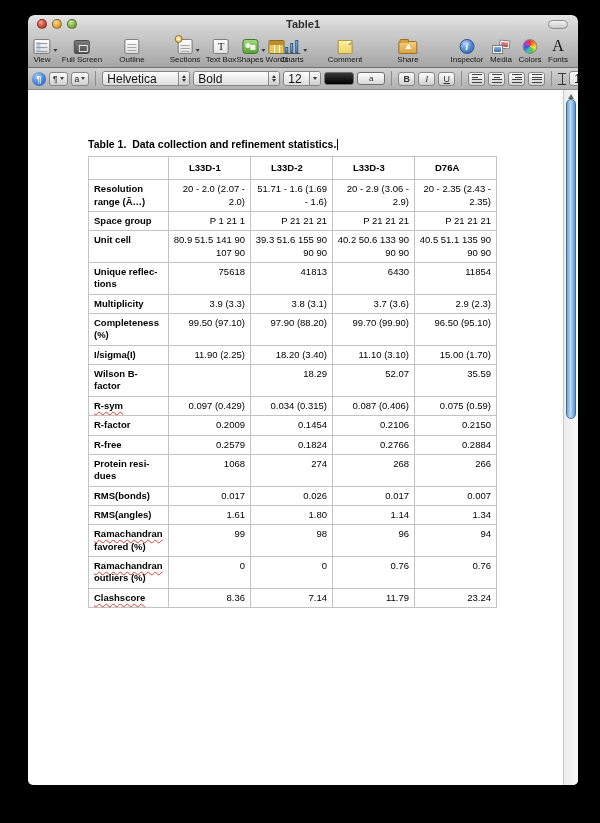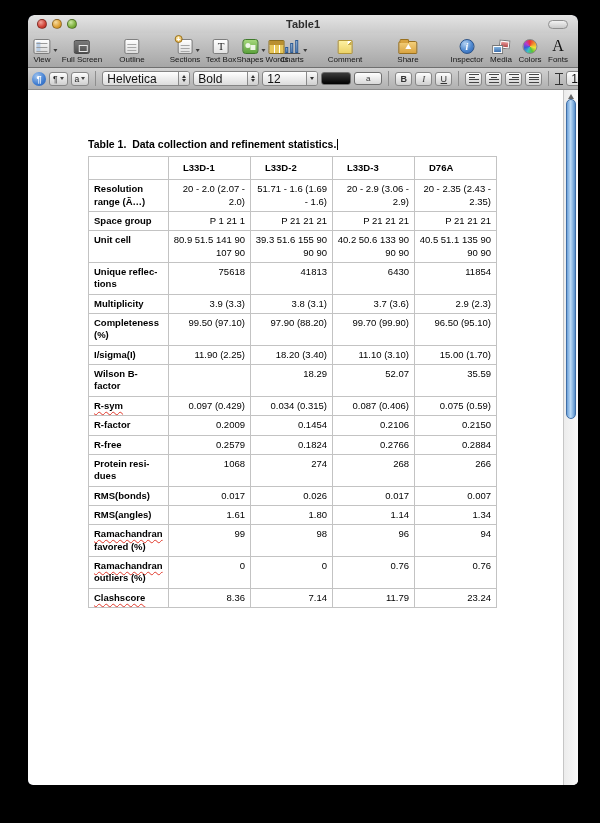--- a/index.html
+++ b/index.html
@@ -132,21 +132,21 @@
   .content { position:relative; height:812px; background:#fff; }
   .docarea { position:absolute; inset:0 15px 0 0; overflow:hidden; }
   .doc-title { position:absolute; left:60px; top:48px; font-size:10.5px; font-weight:700;
                color:#000; white-space:pre-wrap; }
   .cursor { display:inline-block; width:1px; height:11px; background:#000; vertical-align:-2px; margin-left:1px; }
 
   table.stats { position:absolute; left:60px; top:66px; width:409px; border-collapse:collapse;
                 table-layout:fixed; font-size:9.5px; color:#000; }
   table.stats col.lab { width:80px; }
   table.stats th, table.stats td { border:1px solid #c3c3c3; vertical-align:top; line-height:1.3; }
-  table.stats thead th { text-align:left; font-weight:700; padding:5px 4px 5px 14px; }
+  table.stats thead th { text-align:left; font-weight:700; padding:5px 4px 5px 20px; }
   table.stats tbody th { text-align:left; font-weight:700; padding:3px 4px 3px 5px; }
   table.stats tbody td { text-align:right; padding:3px 5px 3px 3px; }
   .squig { text-decoration:underline; text-decoration-style:wavy; text-decoration-color:#e0392b;
            text-decoration-thickness:1px; text-underline-offset:2px; }
 
   
   .vscroll { position:absolute; top:0; right:0; bottom:0; width:15px;
              background:linear-gradient(to right,#ececec,#fafafa); border-left:1px solid #c6c6c6; }
   .sb-arrow { position:absolute; left:0; right:0; height:10px; display:flex; align-items:center; justify-content:center; }
   .sb-arrow.up { top:1px; } .sb-arrow.down { bottom:1px; }
@@ -320,28 +320,28 @@
         <span class="da"></span>
       </div>
     <div class="fdiv"></div>
     <div class="combo" style="width:88px">
       <span class="txt">Helvetica</span>
       <span class="stp">
           <b></b>
           <i></i>
         </span>
     </div>
-    <div class="combo" style="width:66px">
+    <div class="combo" style="width:87px">
       <span class="txt">Bold</span>
       <span class="stp">
           <b></b>
           <i></i>
         </span>
     </div>
-    <div class="combo" style="width:56px">
+    <div class="combo" style="width:38px">
       <span class="txt">12</span>
       <span class="stp">
           <i></i>
         </span>
     </div>
     <div class="swatch black"></div>
     <div class="swatch hl">a</div>
     <div class="fdiv"></div>
     <div class="sbtn b">B</div>
     <div class="sbtn i">I</div>

